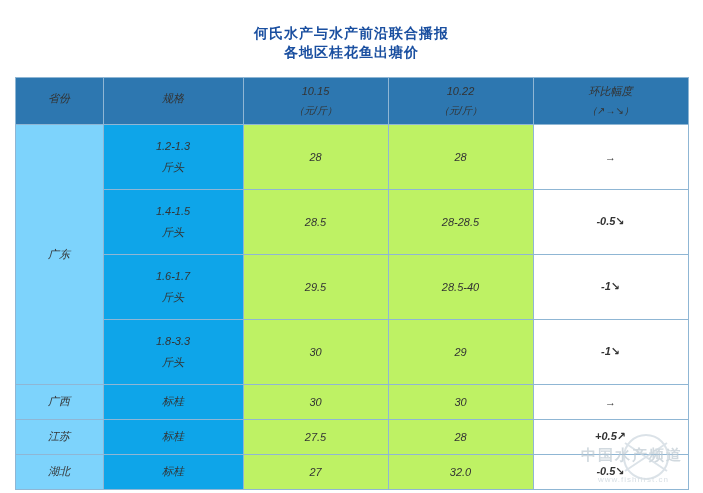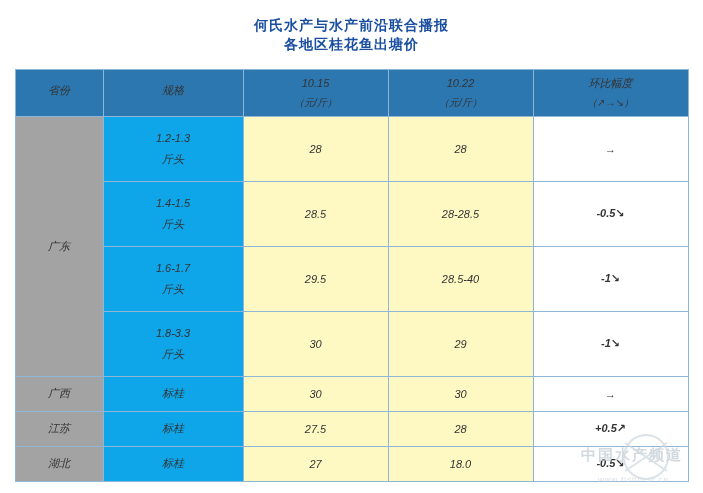--- a/index.html
+++ b/index.html
@@ -14,21 +14,21 @@
     overflow: hidden;
     position: relative;
   }
   .page {
     width: 703px;
     height: 493px;
     position: relative;
     box-sizing: border-box;
   }
   .title-block {
-    padding-top: 16px;
+    padding-top: 24px;
     text-align: center;
   }
   .title-line {
     color: #1a4fa0;
     font-weight: bold;
     font-size: 14px;
     letter-spacing: 1px;
     line-height: 1.35;
   }
   .title-line.second {
@@ -63,34 +63,34 @@
   thead th.single {
     padding-top: 0;
   }
   .col-prov { width: 88px; }
   .col-spec { width: 140px; }
   .col-d1   { width: 145px; }
   .col-d2   { width: 145px; }
   .col-chg  { width: 155px; }
 
   td.prov {
-    background: #a3a3a3;
+    background: #7dd3fc;
     color: #2b2b2b;
     font-size: 12px;
   }
   td.spec {
     background: #0ea5e9;
     color: #2b2b2b;
     font-size: 11px;
     line-height: 1.9;
     padding: 4px 0;
   }
   td.spec .ln { display: block; }
   td.val {
-    background: #fef9c3;
+    background: #bef264;
     font-size: 11px;
   }
   td.chg {
     background: #ffffff;
     font-size: 11px;
     font-weight: bold;
   }
   .up { color: #d81e06; }
   .down { color: #1a9d4b; }
   .flat { color: #333333; font-weight: normal; font-size: 12px; }
@@ -220,21 +220,21 @@
         <td class="prov">江苏</td>
         <td class="spec">标桂</td>
         <td class="val">27.5</td>
         <td class="val">28</td>
         <td class="chg up">+0.5↗</td>
       </tr>
       <tr class="short">
         <td class="prov">湖北</td>
         <td class="spec">标桂</td>
         <td class="val">27</td>
-        <td class="val">18.0</td>
+        <td class="val">32.0</td>
         <td class="chg down">-0.5↘</td>
       </tr>
 
     </tbody>
   </table>
 
   <div class="watermark">
     <svg class="wm-shape" viewBox="0 0 66 48">
       <circle cx="33" cy="24" r="22" fill="none" stroke="#c9d4dc" stroke-width="2"></circle>
       <path d="M12 10 L54 38 M54 10 L12 38" stroke="#c9d4dc" stroke-width="2" fill="none"></path>

